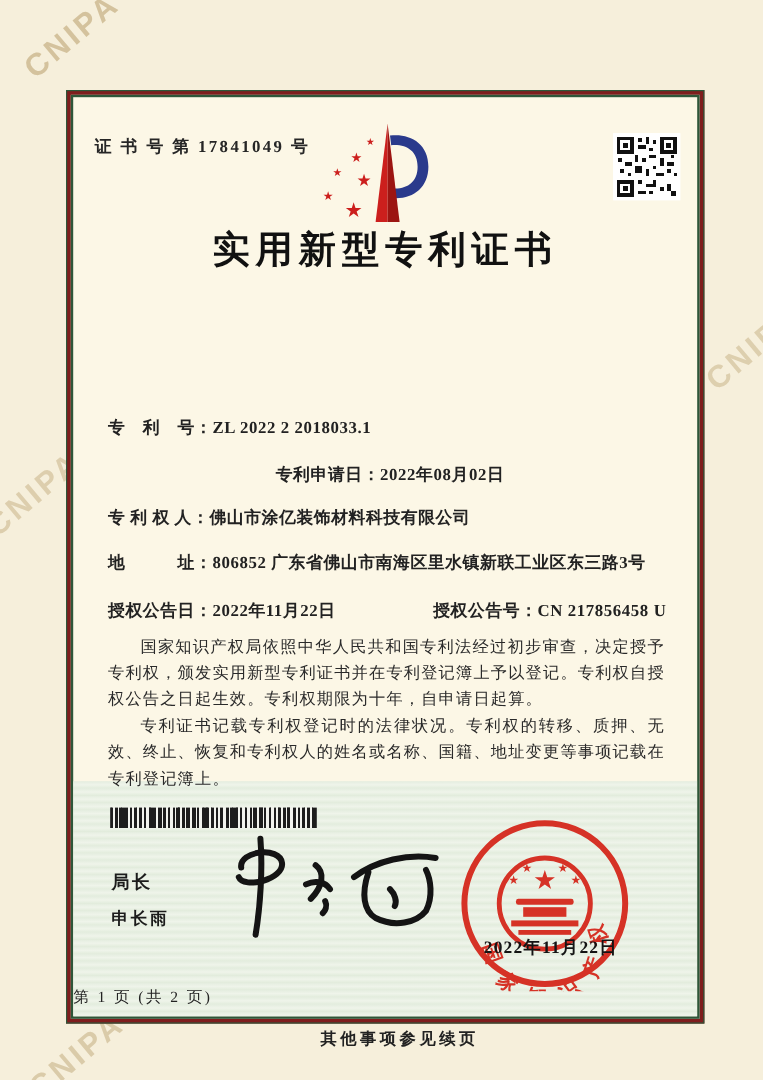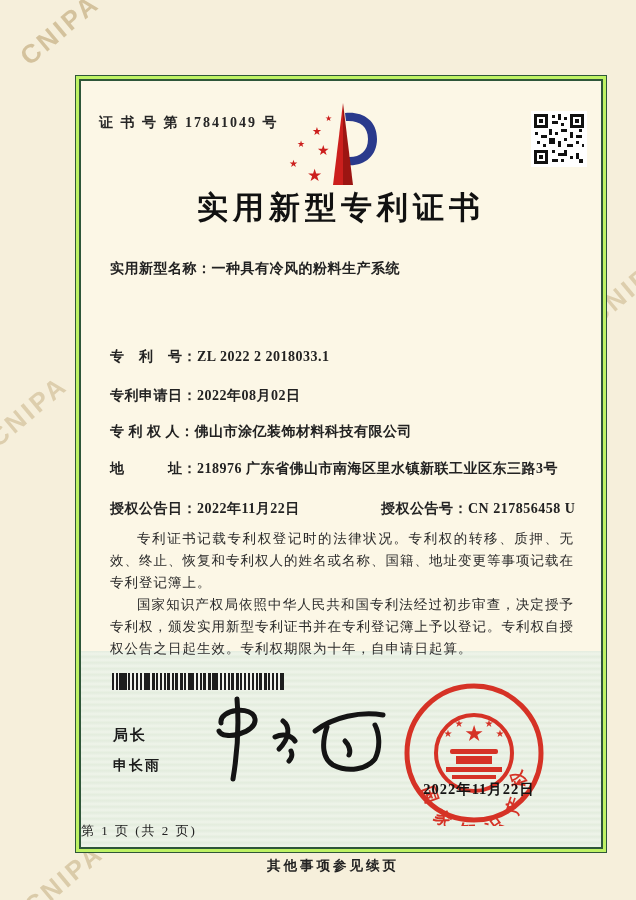--- a/index.html
+++ b/index.html
@@ -19,21 +19,21 @@
   .wm-1{left:14px;top:48px;font-size:26px;opacity:.75;}
   .wm-2{left:582px;top:308px;font-size:26px;opacity:.55;}
   .wm-3{left:-18px;top:430px;font-size:26px;opacity:.55;}
   .wm-4{left:408px;top:330px;font-size:44px;opacity:.14;}
   .wm-5{left:130px;top:610px;font-size:44px;opacity:.12;}
   .wm-6{left:18px;top:898px;font-size:26px;opacity:.6;}
   .wm-7{left:300px;top:160px;font-size:30px;opacity:.12;}
 
   .frame{
     position:absolute;left:55px;top:75px;width:524px;height:770px;
-    border:1px solid #2e5639;padding:3px;background:#bef264;box-sizing:content-box;margin-left:20px;
+    border:1px solid #2e5639;padding:3px;background:#7f1d1d;box-sizing:content-box;
   }
   .frame-inner{
     position:relative;width:100%;height:100%;box-sizing:border-box;
     border:2px solid #2e5639;overflow:hidden;background:#fcf7e6;
   }
   .green-strip{
     position:absolute;left:0;right:0;bottom:0;height:196px;
     background:
       repeating-linear-gradient(180deg,#e4eddf 0px,#eff4ea 3px,#e2ecdc 6px);
   }
@@ -45,21 +45,21 @@
   .qr{position:absolute;left:450px;top:30px;width:56px;height:56px;background:#fff;}
   .title{
     position:absolute;left:0;top:106px;width:100%;text-align:center;
     font-size:31px;font-weight:bold;letter-spacing:5px;color:#111;
   }
   .row{
     position:absolute;left:29px;width:470px;font-size:14px;font-weight:600;
     letter-spacing:.5px;color:#222;white-space:nowrap;
   }
   .row .lbl{display:inline-block;}
-  .r1{top:179px;} .r2{top:227px;} .r3{top:267px;} .r4{top:306px;}
+  .r1{top:179px;} .r2{top:227px;} .r3{top:267px;} .r4{top:306px;text-align:center;}
   .r5{top:342px;} .r6{top:379px;} .r7{top:419px;}
   .grant-no{position:absolute;left:271px;top:0;}
   .r7{position:absolute;}
   .legal{
     position:absolute;left:29px;top:447px;width:464px;
     font-size:13.5px;line-height:22px;letter-spacing:1px;color:#2a2a2a;
     text-align:justify;
   }
   .legal p{margin:0;text-indent:2em;}
   .barcode{
@@ -158,45 +158,42 @@
           <rect x="39" y="45" width="3" height="3"></rect>
             <rect x="45" y="42" width="3" height="6"></rect>
             <rect x="21" y="48" width="6" height="3"></rect>
           <rect x="30" y="48" width="3" height="3"></rect>
             <rect x="48" y="48" width="4" height="4"></rect>
         </g>
       </svg>
 
       <div class="title">实用新型专利证书</div>
 
-      <div class="row r1">
-        <span class="lbl">实用新型名称：</span><span>一种具有冷风的粉料生产系统</span>
-      </div>
       <div class="row r3">
         <span class="lbl">专　利　号：</span><span>ZL 2022 2 2018033.1</span>
       </div>
       <div class="row r4">
         <span class="lbl">专利申请日：</span><span>2022年08月02日</span>
       </div>
       <div class="row r5">
         <span class="lbl">专 利 权 人：</span><span>佛山市涂亿装饰材料科技有限公司</span>
       </div>
       <div class="row r6">
-        <span class="lbl">地　　　址：</span><span>218976 广东省佛山市南海区里水镇新联工业区东三路3号</span>
+        <span class="lbl">地　　　址：</span><span>806852 广东省佛山市南海区里水镇新联工业区东三路3号</span>
       </div>
       <div class="row r7">
         <span class="lbl">授权公告日：</span><span>2022年11月22日</span>
         <span class="grant-no">
           <span class="lbl">授权公告号：</span><span>CN 217856458 U</span>
         </span>
       </div>
 
       <div class="legal">
+        <p>国家知识产权局依照中华人民共和国专利法经过初步审查，决定授予专利权，颁发实用新型专利证书并在专利登记簿上予以登记。专利权自授权公告之日起生效。专利权期限为十年，自申请日起算。</p>
         <p>专利证书记载专利权登记时的法律状况。专利权的转移、质押、无效、终止、恢复和专利权人的姓名或名称、国籍、地址变更等事项记载在专利登记簿上。</p>
-        <p>国家知识产权局依照中华人民共和国专利法经过初步审查，决定授予专利权，颁发实用新型专利证书并在专利登记簿上予以登记。专利权自授权公告之日起生效。专利权期限为十年，自申请日起算。</p>
       </div>
 
       <div class="barcode"></div>
 
       <div class="signer-title">局长</div>
       <div class="signer-name">申长雨</div>
 
       <svg class="signature" viewBox="0 0 196 96" aria-hidden="true">
         <g fill="none" stroke="#141414" stroke-width="5" stroke-linecap="round" stroke-linejoin="round">
           <path d="M22,30 C20,16 54,12 56,26 C58,40 24,48 20,38"></path>

